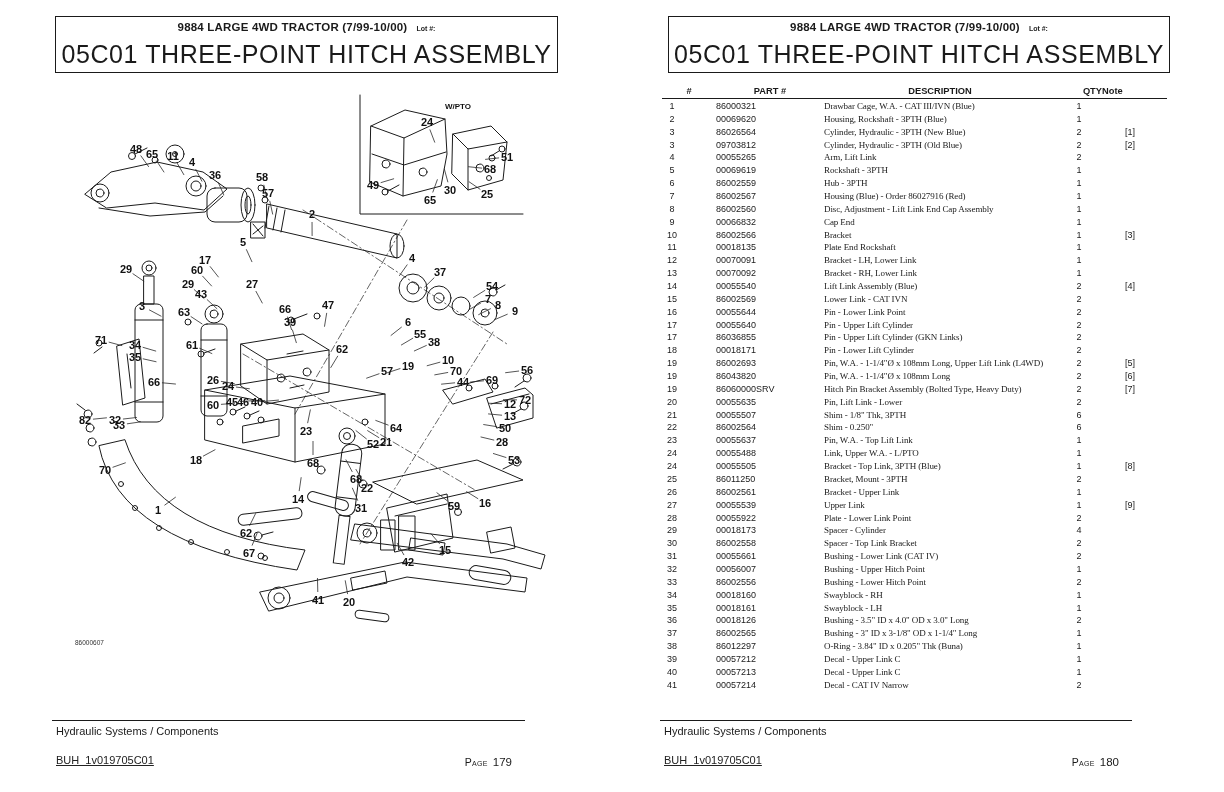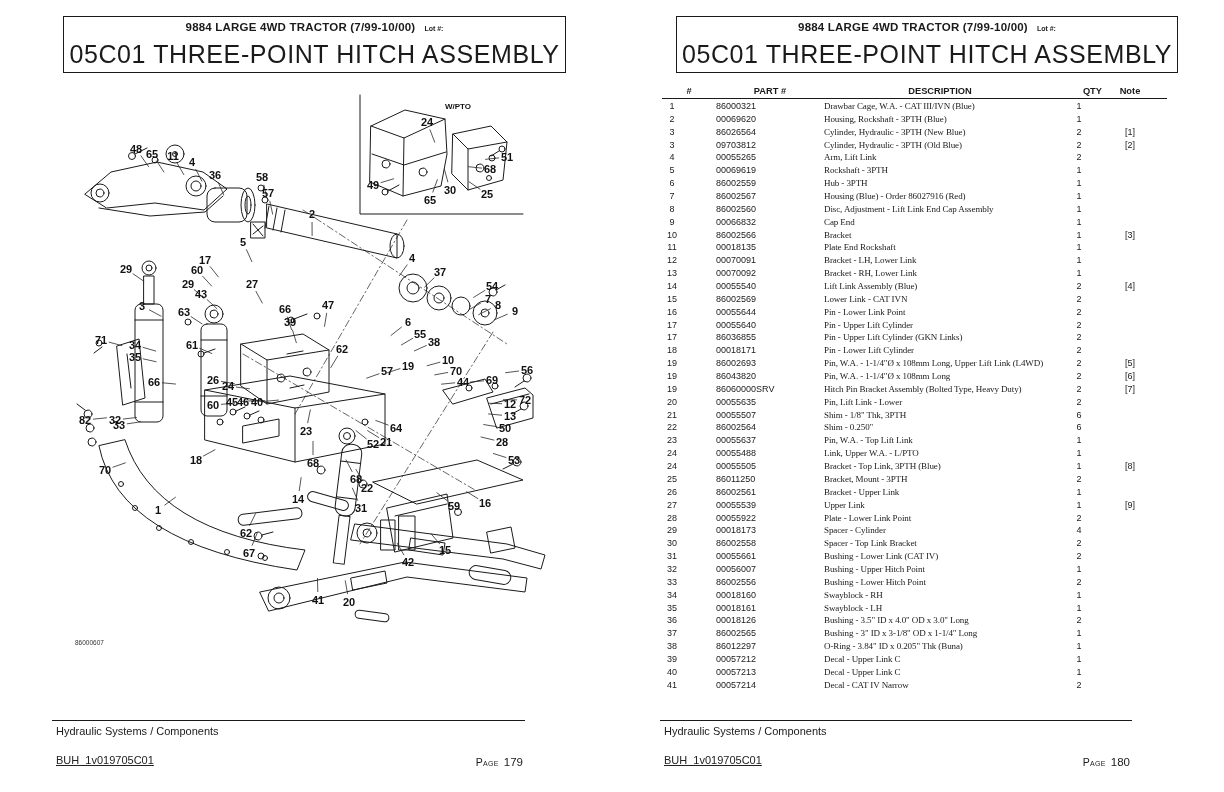--- a/index.html
+++ b/index.html
@@ -4,21 +4,20 @@
 <style>
   * { margin:0; padding:0; box-sizing:border-box; }
   html,body { width:1224px; height:792px; background:#ffffff; }
   body { font-family:"Liberation Sans", sans-serif; color:#1a1a1a; position:relative; overflow:hidden; }
 
   .page-header-box {
     position:absolute; top:16px; height:57px;
     border:1.6px solid #1a1a1a; background:#fff;
     display:flex; flex-direction:column; align-items:center; justify-content:space-between;
     padding:4px 0 3px 0;
-    margin-left:8px;
   }
   #left-header-box  { left:55px;  width:503px; }
   #right-header-box { left:668px; width:502px; }
   .model-row { display:flex; align-items:baseline; gap:9px; }
   .model-line { font-size:11.5px; font-weight:bold; letter-spacing:.2px; }
   .lot-label { font-size:7px; font-weight:bold; color:#222; }
   .section-title { font-size:25px; letter-spacing:.6px; white-space:nowrap; }
 
   
   #diagram { position:absolute; left:55px; top:92px; width:510px; height:565px; }
@@ -32,37 +31,37 @@
   .figure-code { font:6.5px "Liberation Sans", sans-serif; fill:#333; }
 
   
   #parts-table { position:absolute; left:662px; top:86px; width:505px; }
   .thead, .trow { display:grid; grid-template-columns:20px 34px 108px 232px 46px 56px; align-items:baseline; }
   .thead { font-size:9.3px; font-weight:bold; padding-bottom:2px; border-bottom:1px solid #1a1a1a; margin-bottom:2px; }
   .h-num  { grid-column:1 / 3; text-align:center; }
   .h-part { grid-column:3; text-align:center; }
   .h-desc { grid-column:4; text-align:center; }
   .h-qty  { grid-column:5; text-align:right; }
-  .h-note { grid-column:6; text-align:center; }
+  .h-note { grid-column:6; }
   .trow { height:12.87px; font-size:9px; }
   .tc { white-space:nowrap; }
   .c-num  { grid-column:1; text-align:center; }
   .c-part { grid-column:3; }
   .c-desc { grid-column:4; letter-spacing:-.1px;font-family:Liberation Serif, serif; }
   .c-qty  { grid-column:5; text-align:center; }
   .c-note { grid-column:6; text-align:center; }
 
   
   .footer { position:absolute; top:718px; height:58px;text-align:right; }
   #left-footer  { left:52px;  width:473px; }
   #right-footer { left:660px; width:472px; }
   .footer-rule { position:absolute; top:2px; left:0; right:0; height:0; border-top:1.5px solid #1a1a1a; }
   .category-label { position:absolute; top:7px; left:4px; font-size:11px; }
   .doc-code { position:absolute; top:36px; left:4px; font-size:11px; color:#222;text-decoration:underline; }
-  .page-number-block { position:absolute; top:38px; right:2px; font-size:11.5px; }
+  .page-number-block { position:absolute; top:38px; right:13px; font-size:11.5px; }
   .pg-word { font-variant:small-caps; font-size:10.5px; letter-spacing:.3px; margin-right:5px; }
 </style>
 </head>
 <body>
 
 <div>
 
   <div id="left-header-box" class="page-header-box">
     <div class="model-row">
       <span class="model-line">9884 LARGE 4WD TRACTOR (7/99-10/00)</span>

